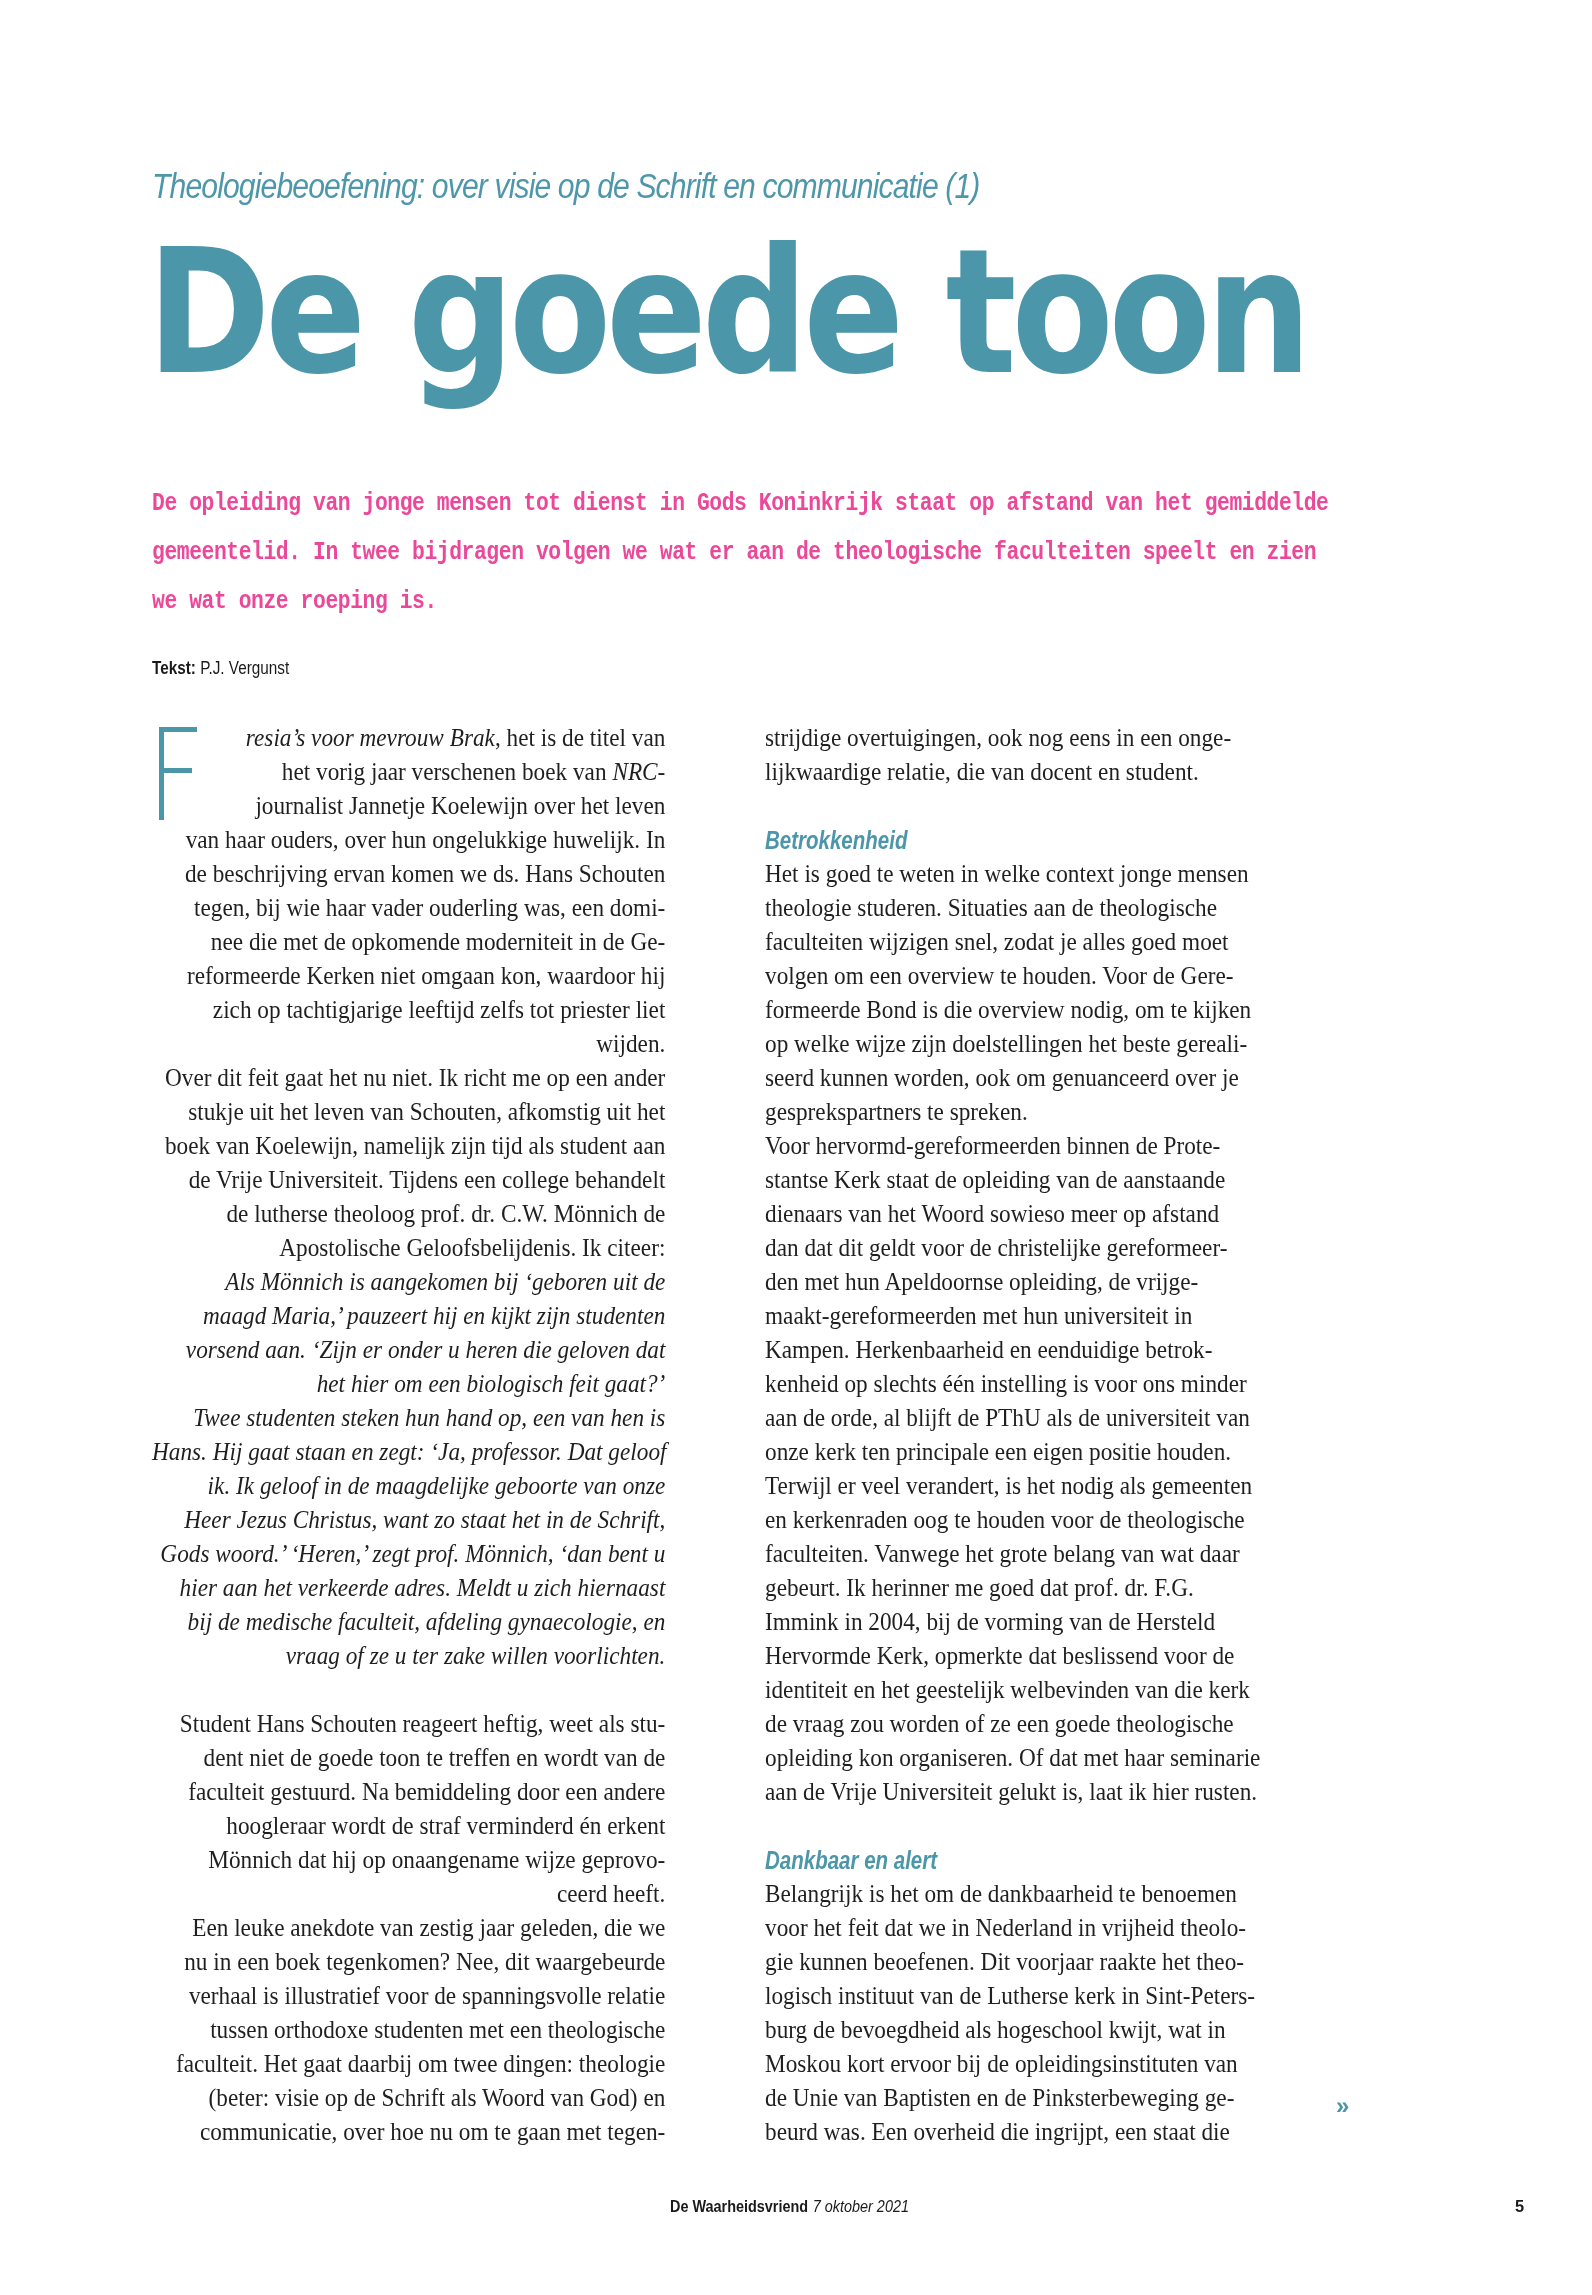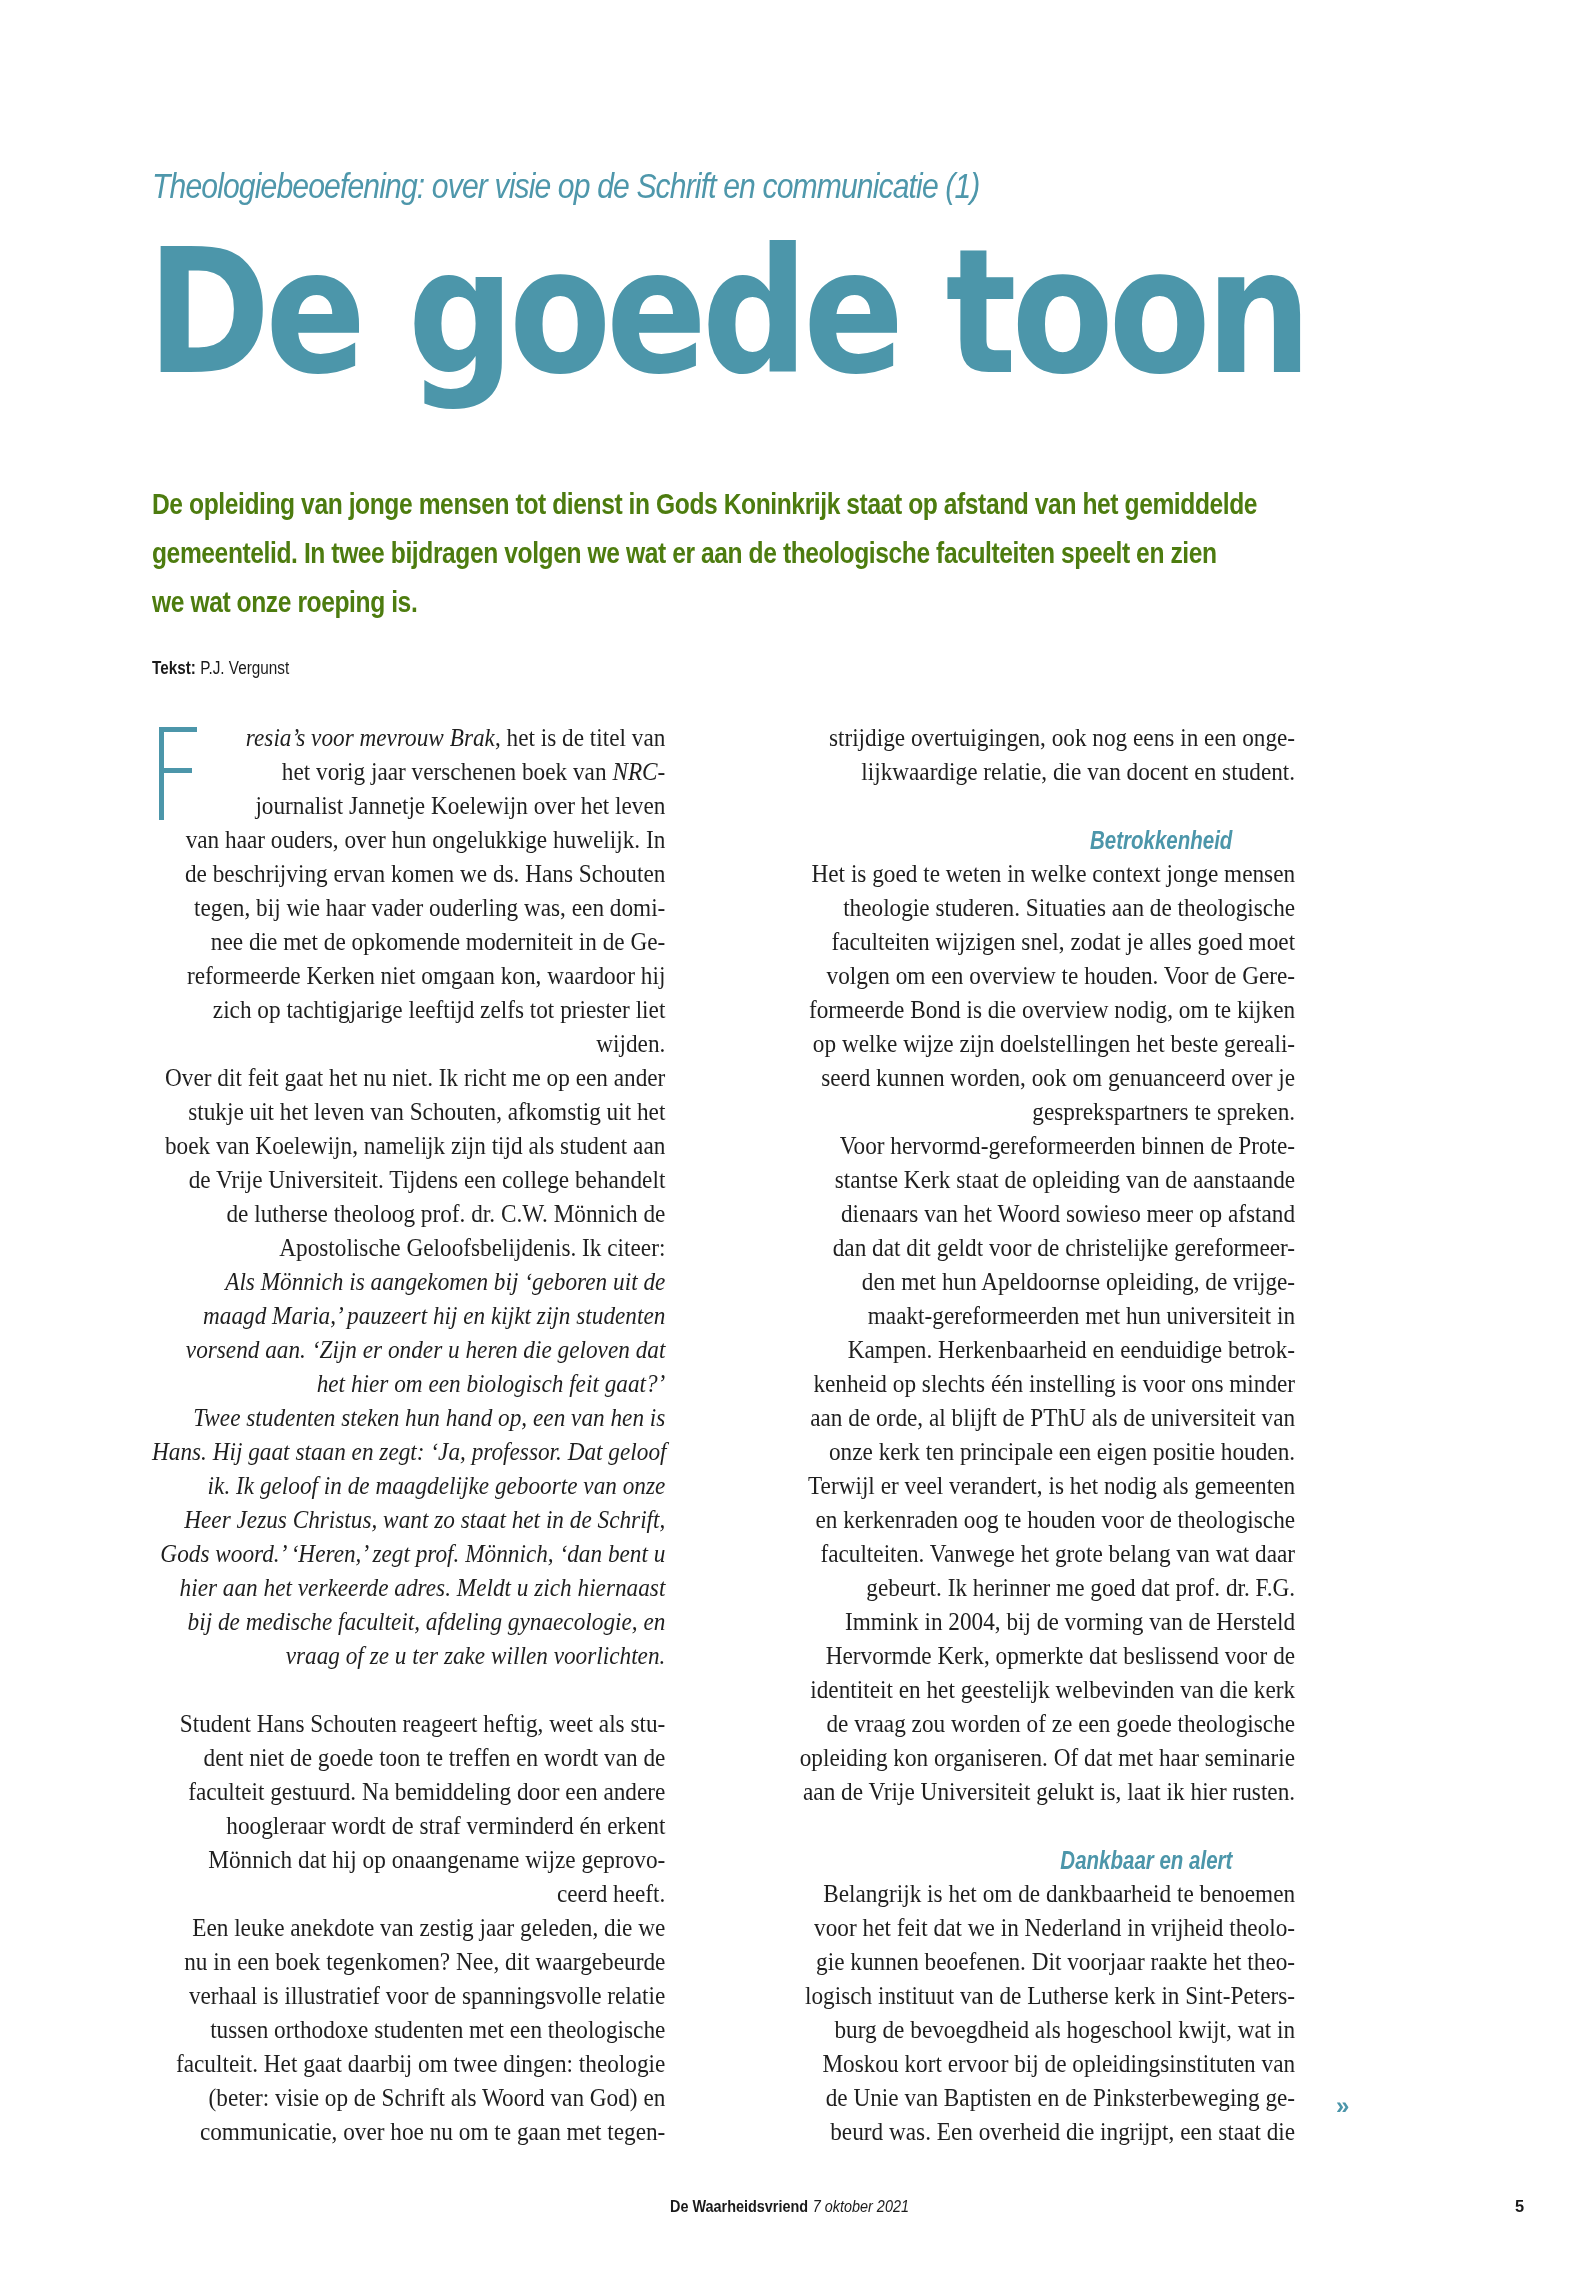--- a/index.html
+++ b/index.html
@@ -17,41 +17,41 @@
   .title {
     position: absolute; left: 147px; top: 226px;
     font-family: "DejaVu Sans", sans-serif;
     font-weight: bold; font-size: 173px; line-height: 1;
     color: #4c96aa; letter-spacing: -6px;
     transform: scaleX(0.86); transform-origin: left top;
     white-space: nowrap;
   }
   .lead {
     position: absolute; left: 152px; top: 479px;
-    font-family: Liberation Sans, sans-serif;
-    font-weight: bold; font-size: 30px; line-height: 49px;
-    color: #4d7c0f; letter-spacing: -0.5px;
+    font-family: Liberation Mono, monospace;
+    font-weight: bold; font-size: 26px; line-height: 49px;
+    color: #ec4899; letter-spacing: -0.5px;
   }
   .lead .ln { display: block; white-space: nowrap; transform: scaleX(0.82); transform-origin: left center; }
 
   .byline {
     position: absolute; left: 152px; top: 658px;
     font-family: "Liberation Sans", sans-serif;
     font-size: 18px; color: #1a1a1a;
     transform: scaleX(0.85); transform-origin: left top; white-space: nowrap;
   }
   .byline b { font-weight: bold; }
 
   .col {
     position: absolute; top: 721px;
     font-family: "Liberation Serif", serif;
     font-size: 25px; line-height: 34px; color: #1f1f1f;
   }
   .col.left { left: 152px; width: 552px; text-align: right; }
-  .col.right { left: 765px; width: 570px; text-align: right; }
+  .col.right { left: 765px; width: 570px; }
   .col .ln { display: block; white-space: nowrap; height: 34px; transform: scaleX(0.93); transform-origin: left center; }
   .col .ln.i { font-style: italic; }
   .col .gap { display: block; height: 34px; }
   .col .indent { padding-left: 62px; }
 
   .dropcap {
     position: absolute; left: 155px; top: 727px;
     width: 38px; height: 93px;
   }
   .dropcap .stem { position: absolute; left: 3.5px; top: 0; width: 5.2px; height: 93px; background: #4c96aa; }

